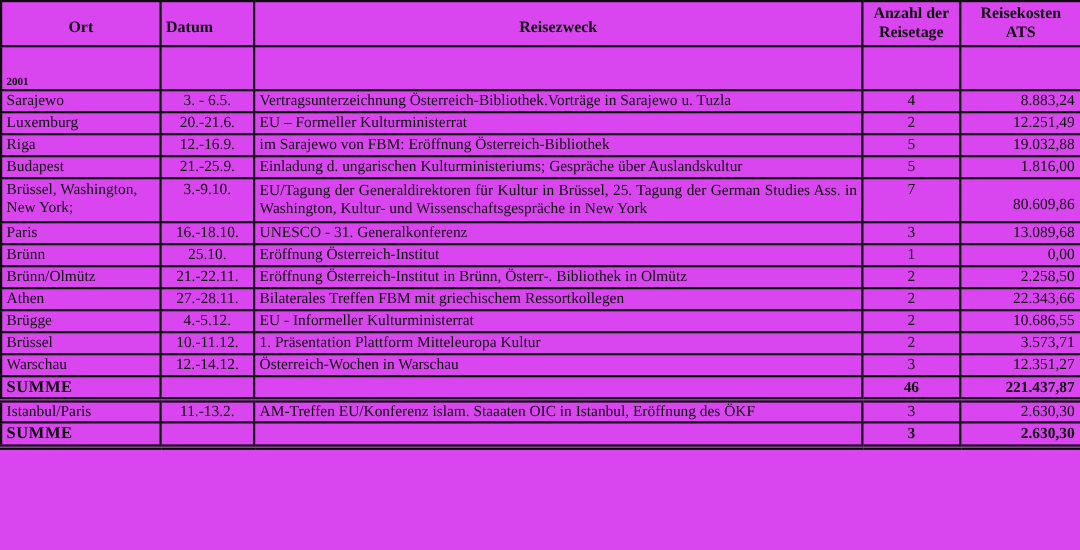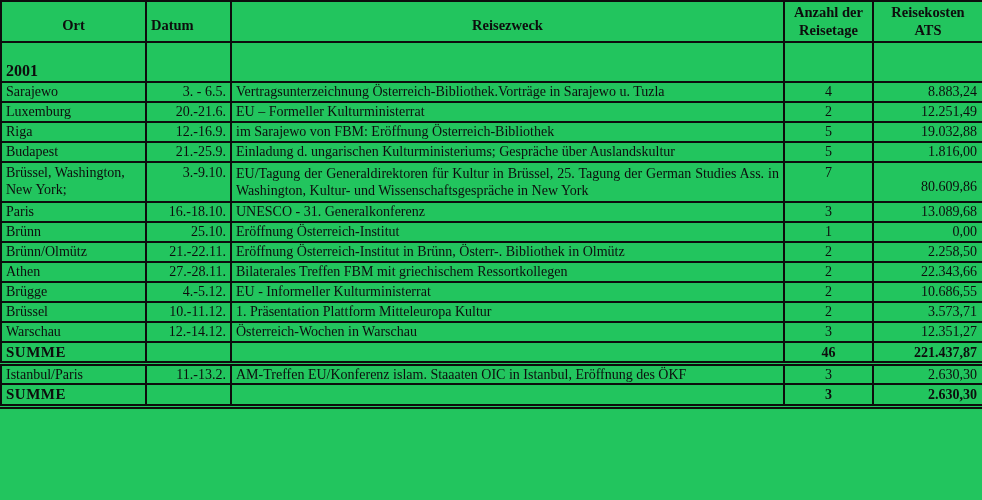--- a/index.html
+++ b/index.html
@@ -5,21 +5,21 @@
   html, body {
     margin: 0;
     padding: 0;
     background: #ffffff;
     font-family: "Liberation Serif", "DejaVu Serif", serif;
     color: #0d0d0d;
   }
   .page {
     width: 982px;
     height: 500px;
-    background: #22c55e;
+    background: #d946ef;
     overflow: hidden;
   }
   table.travel-table {
     border-collapse: collapse;
     width: 982px;
     table-layout: fixed;
   }
   col.c-ort    { width: 145px; }
   col.c-datum  { width: 85px;  }
   col.c-zweck  { width: 553px; }
@@ -40,28 +40,28 @@
     text-align: center;
     white-space: pre-line;
     font-size: 14.5px;
   }
   thead th.h-datum { text-align: left; vertical-align: bottom; padding-bottom: 6px; }
   thead th.h-ort   { vertical-align: bottom; padding-bottom: 6px; }
   thead th.h-zweck { vertical-align: bottom; padding-bottom: 6px; }
 
   tr.year-row { height: 40px; }
   tr.year-row td { vertical-align: bottom; }
-  td.year-label { font-weight: bold; font-size: 16px; font-family: Liberation Serif, serif; }
+  td.year-label { font-weight: bold; font-size: 10px; font-family: Liberation Serif, serif; }
   td.currency-note { font-weight: bold; text-align: right; font-size: 14.5px; }
 
   tr.data-row { height: 20px; }
   tr.tall-row { height: 40px; }
 
   td.col-ort   { text-align: left; white-space: pre-line; }
-  td.col-datum { text-align: right; }
+  td.col-datum { text-align: center; }
   td.col-zweck { text-align: left; white-space: pre-line; margin-left: 44px; }
   td.col-tage  { text-align: center; }
   td.col-kosten{ text-align: right; padding-right: 5px; }
 
   tr.tall-row td.col-zweck { text-align: justify; text-align-last: auto; }
   tr.tall-row td.col-tage  { vertical-align: top; padding-top: 1px; }
   tr.tall-row td.col-kosten{ vertical-align: bottom; padding-bottom: 6px; }
   tr.tall-row td.col-ort   { vertical-align: top; padding-top: 1px; }
   tr.tall-row td.col-datum { vertical-align: top; padding-top: 1px; }
 

